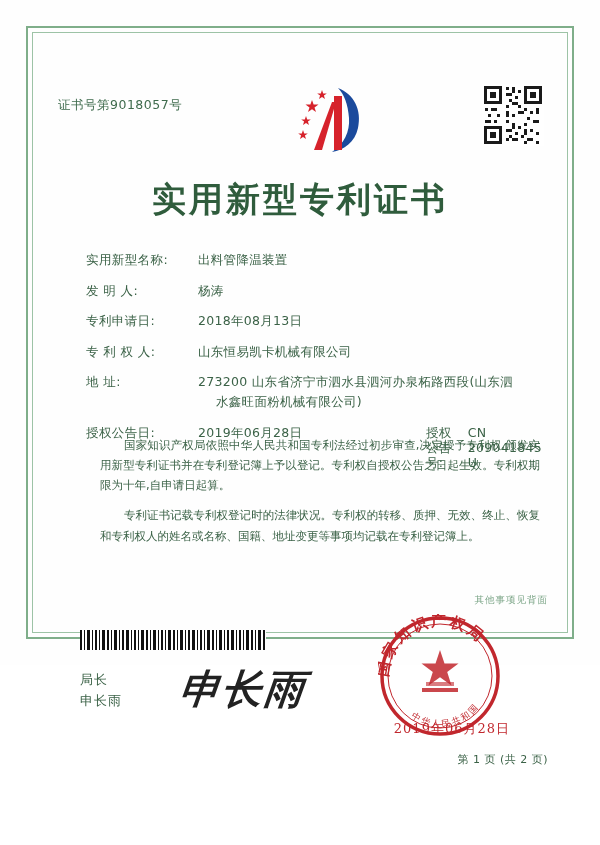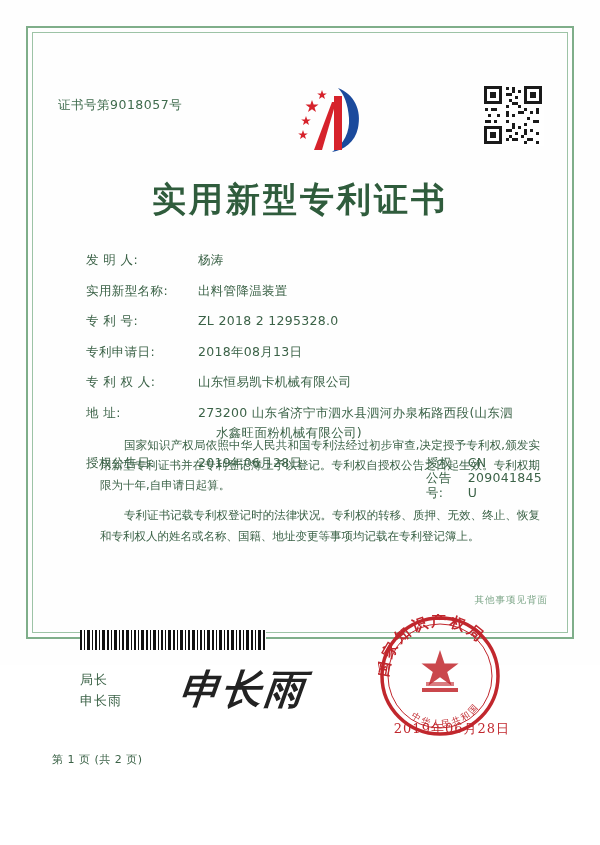--- a/index.html
+++ b/index.html
@@ -132,21 +132,21 @@
   .seal-date{
     position:absolute;right:38px;top:668px;
     color:#c1272d;
     font-size:13px;
     letter-spacing:1px;
     font-family:"DejaVu Serif","Liberation Serif",serif;
   }
 
   .page-no{
     position:absolute;left:0;right:0;top:700px;
-    text-align:left;
+    text-align:right;
     font-size:11px;color:#3b6247;
     letter-spacing:.5px;
   }
 
   .footer-note{
     position:absolute;left:0;right:0;bottom:6px;
     text-align:right;
     font-size:9.5px;color:#7aa486;
     letter-spacing:1px;
   }
@@ -233,33 +233,29 @@
             <rect x="42" y="57" width="3" height="3"></rect>
         </g>
       </svg>
     </div>
 
     <div class="title">实用新型专利证书</div>
 
     <div class="fields">
 
       <div class="field-row">
+        <div class="field-label">实用新型名称:</div>
+        <div class="field-value">出料管降温装置</div>
+      </div>
+
+      <div class="field-row">
         <div class="field-label">发 明 人:</div>
         <div class="field-value">杨涛</div>
       </div>
 
-      <div class="field-row">
-        <div class="field-label">实用新型名称:</div>
-        <div class="field-value">出料管降温装置</div>
-      </div>
-
-      <div class="field-row">
-        <div class="field-label">专 利 号:</div>
-        <div class="field-value">ZL 2018 2 1295328.0</div>
-      </div>
 
       <div class="field-row">
         <div class="field-label">专利申请日:</div>
         <div class="field-value">2018年08月13日</div>
       </div>
 
       <div class="field-row">
         <div class="field-label">专 利 权 人:</div>
         <div class="field-value">山东恒易凯卡机械有限公司</div>
       </div>

